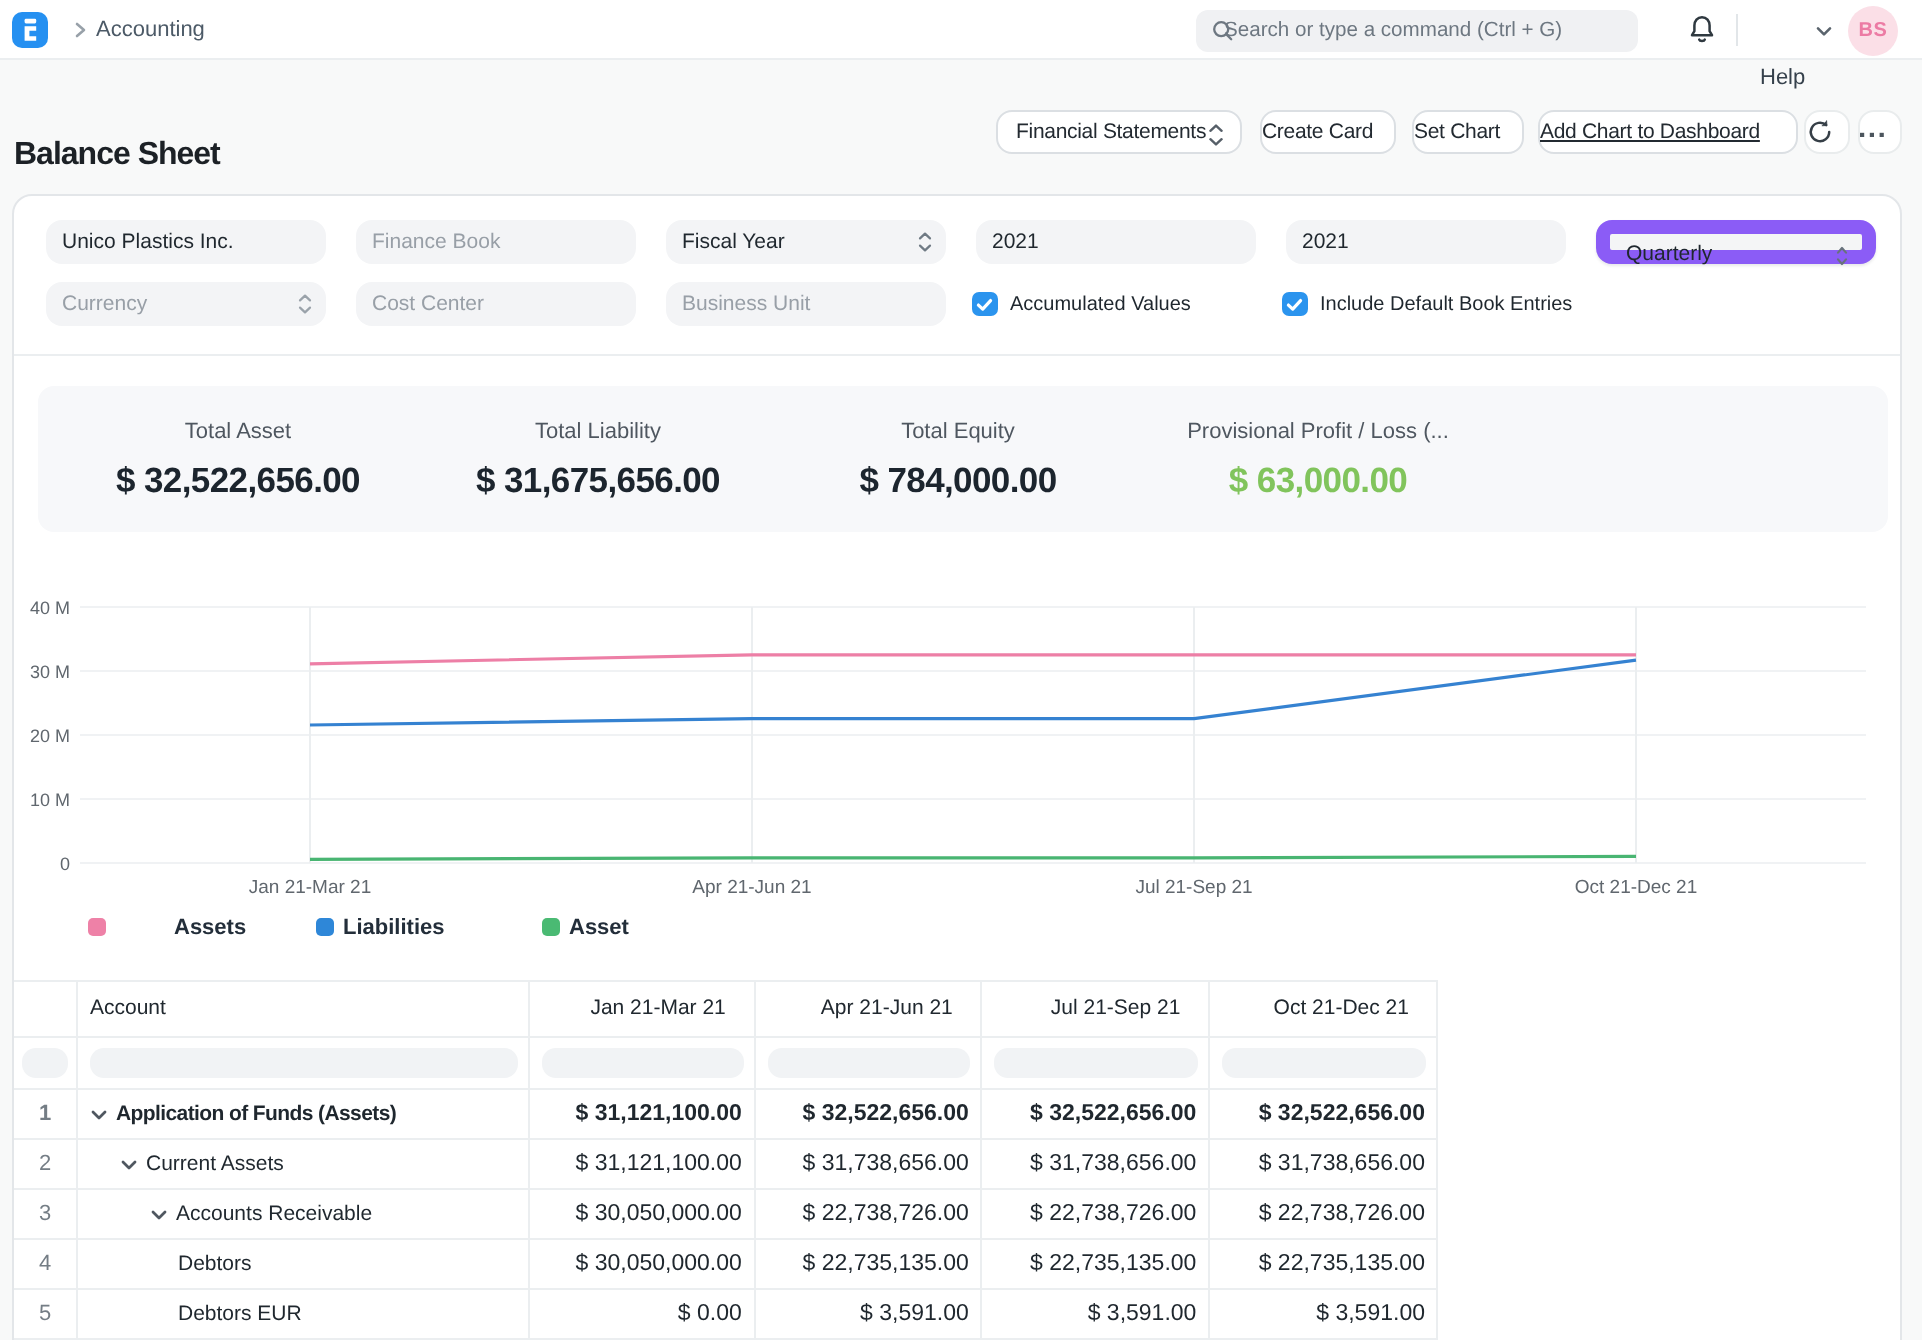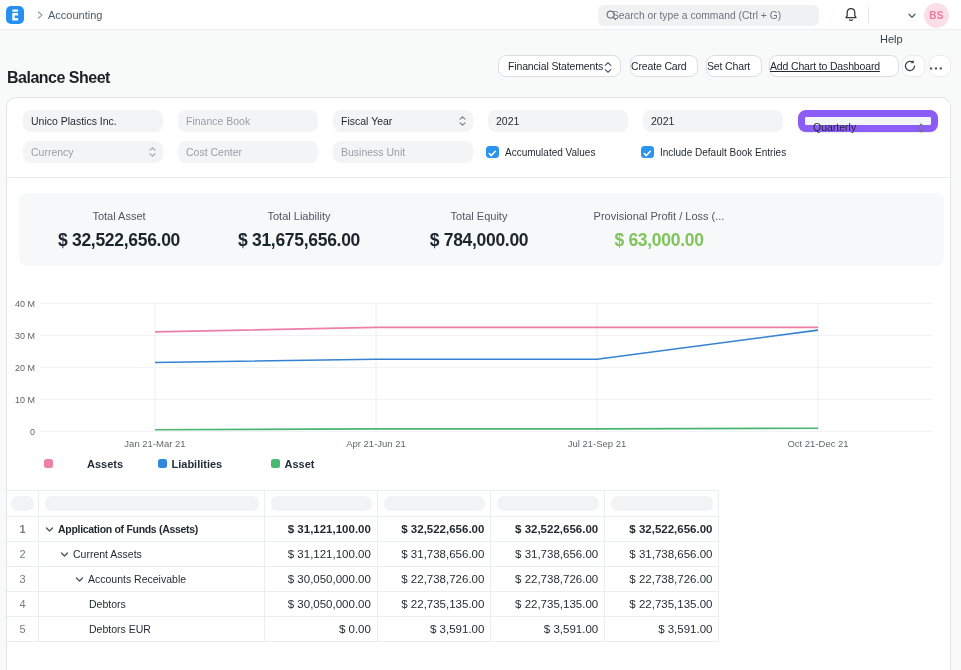--- a/index.html
+++ b/index.html
@@ -232,20 +232,28 @@
   <table id="rtable">
     <colgroup>
       <col style="width:31.5px">
         <col style="width:225.5px">
         <col style="width:113.4px">
         <col style="width:113.5px">
         <col style="width:113.8px">
         <col style="width:114.3px">
     </colgroup>
     <tbody>
+        <tr class="hdr">
+      <th class="bl"></th>
+      <th style="text-align:left; padding-left:6px;">Account</th>
+      <th class="num">Jan 21-Mar 21</th>
+      <th class="num">Apr 21-Jun 21</th>
+      <th class="num">Jul 21-Sep 21</th>
+      <th class="num">Oct 21-Dec 21</th>
+    </tr>
     <tr class="frow">
       <td class="bl">
             <div class="pill short"></div>
           </td>
       <td>
             <div class="pill"></div>
           </td>
       <td>
             <div class="pill"></div>
           </td>

